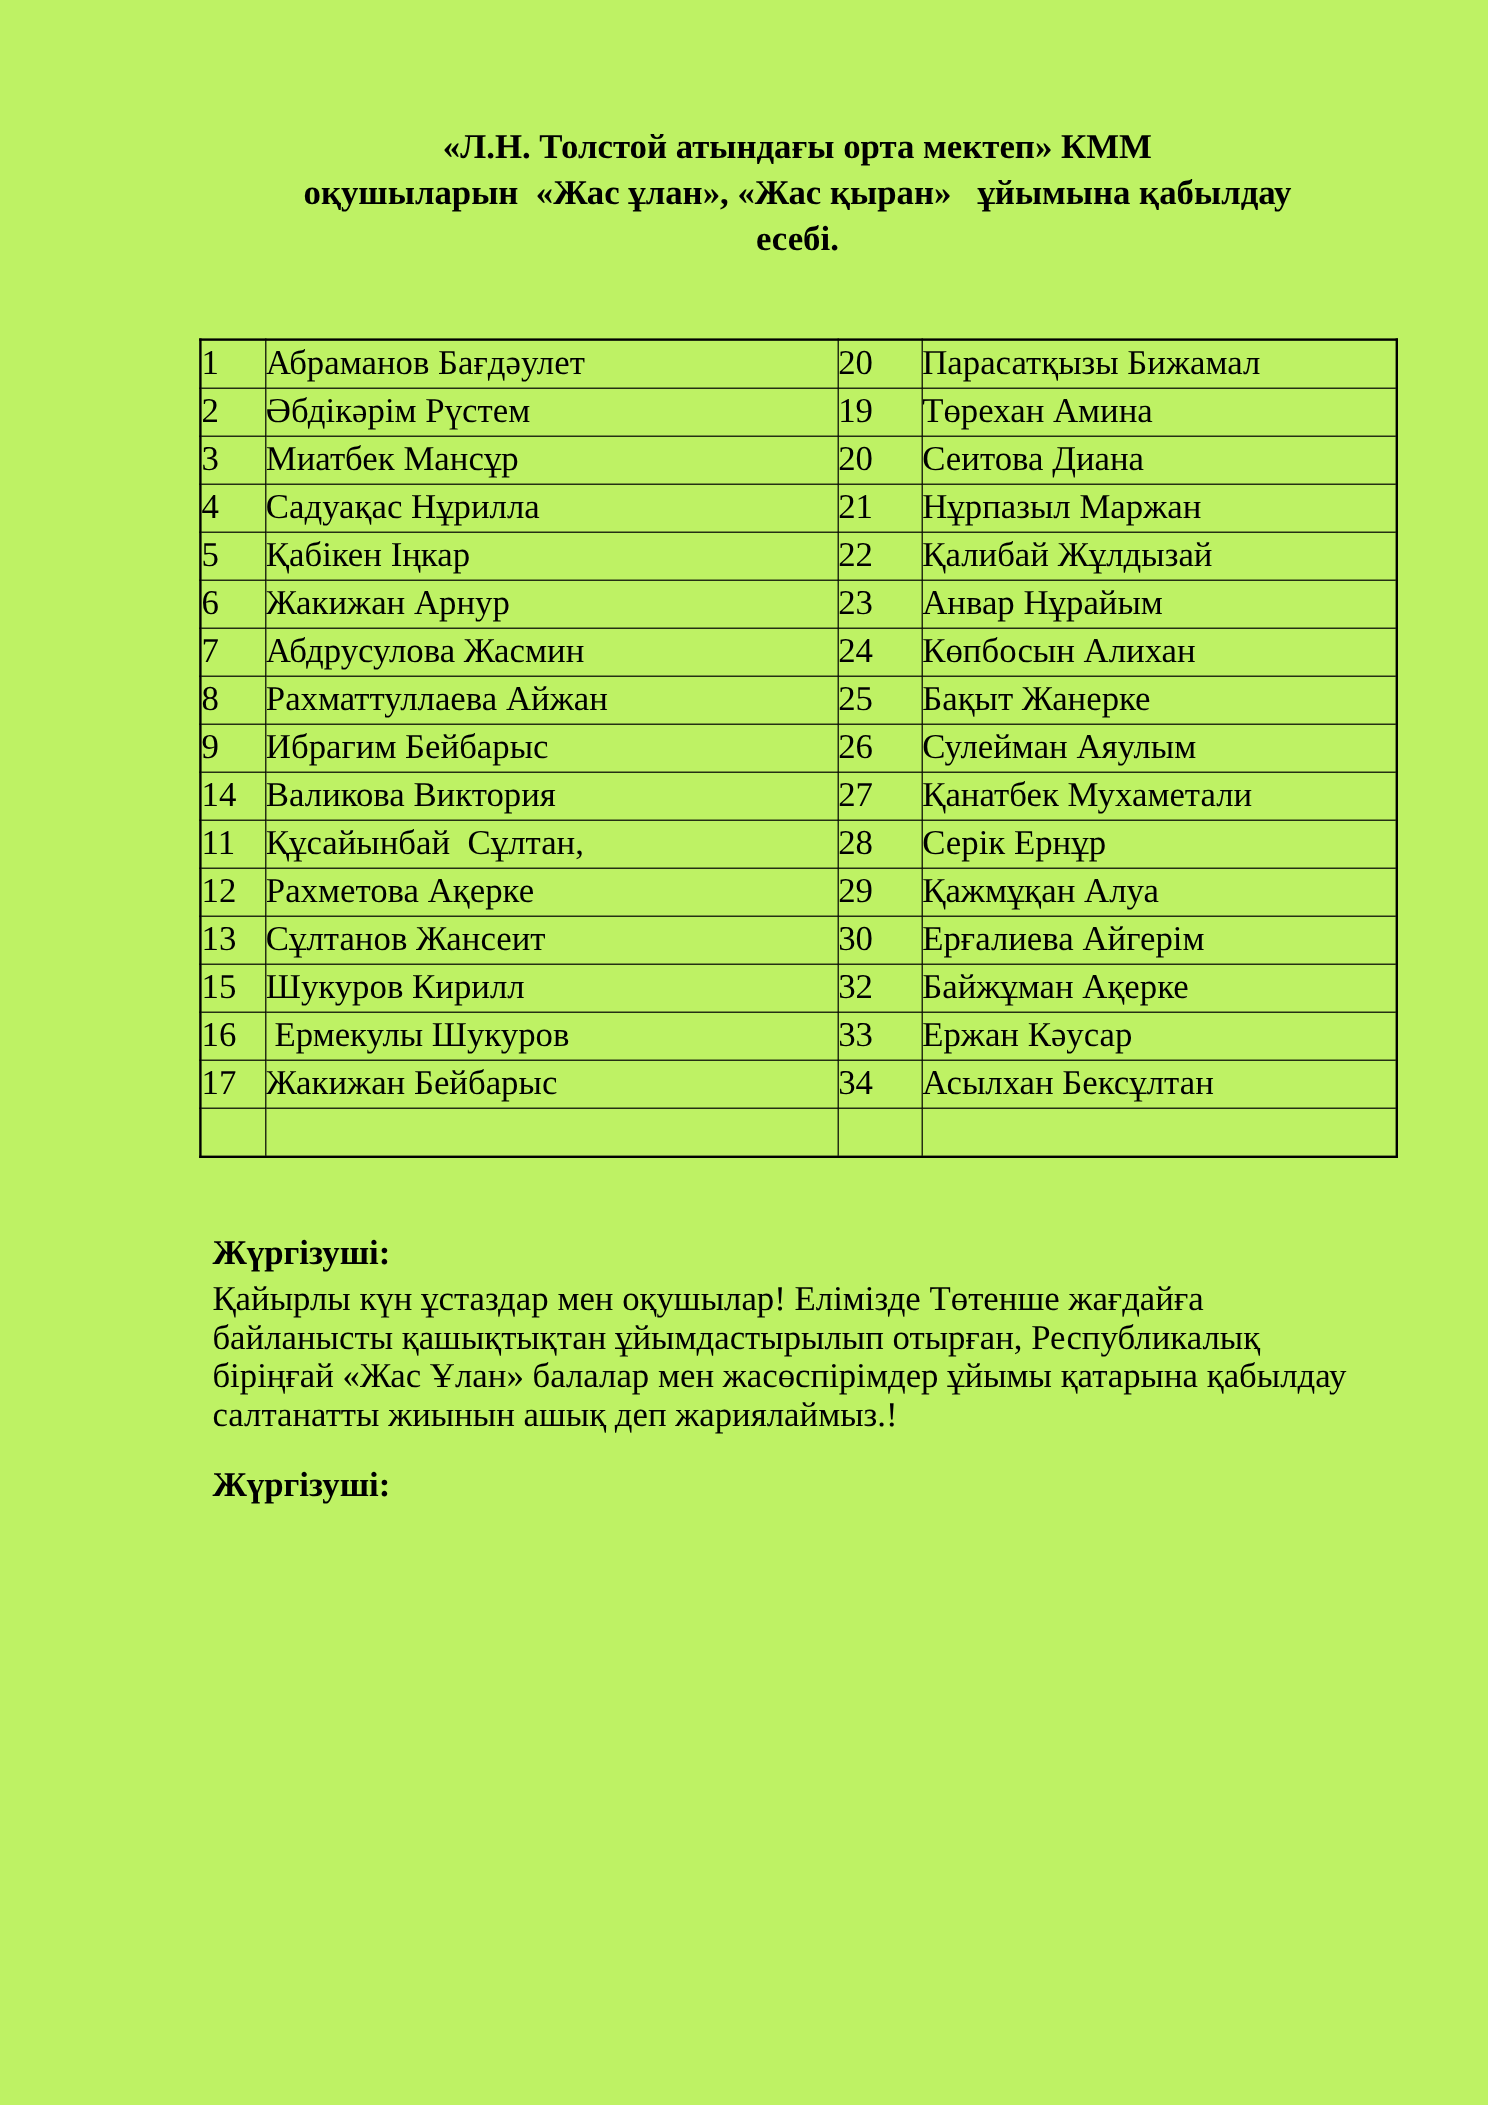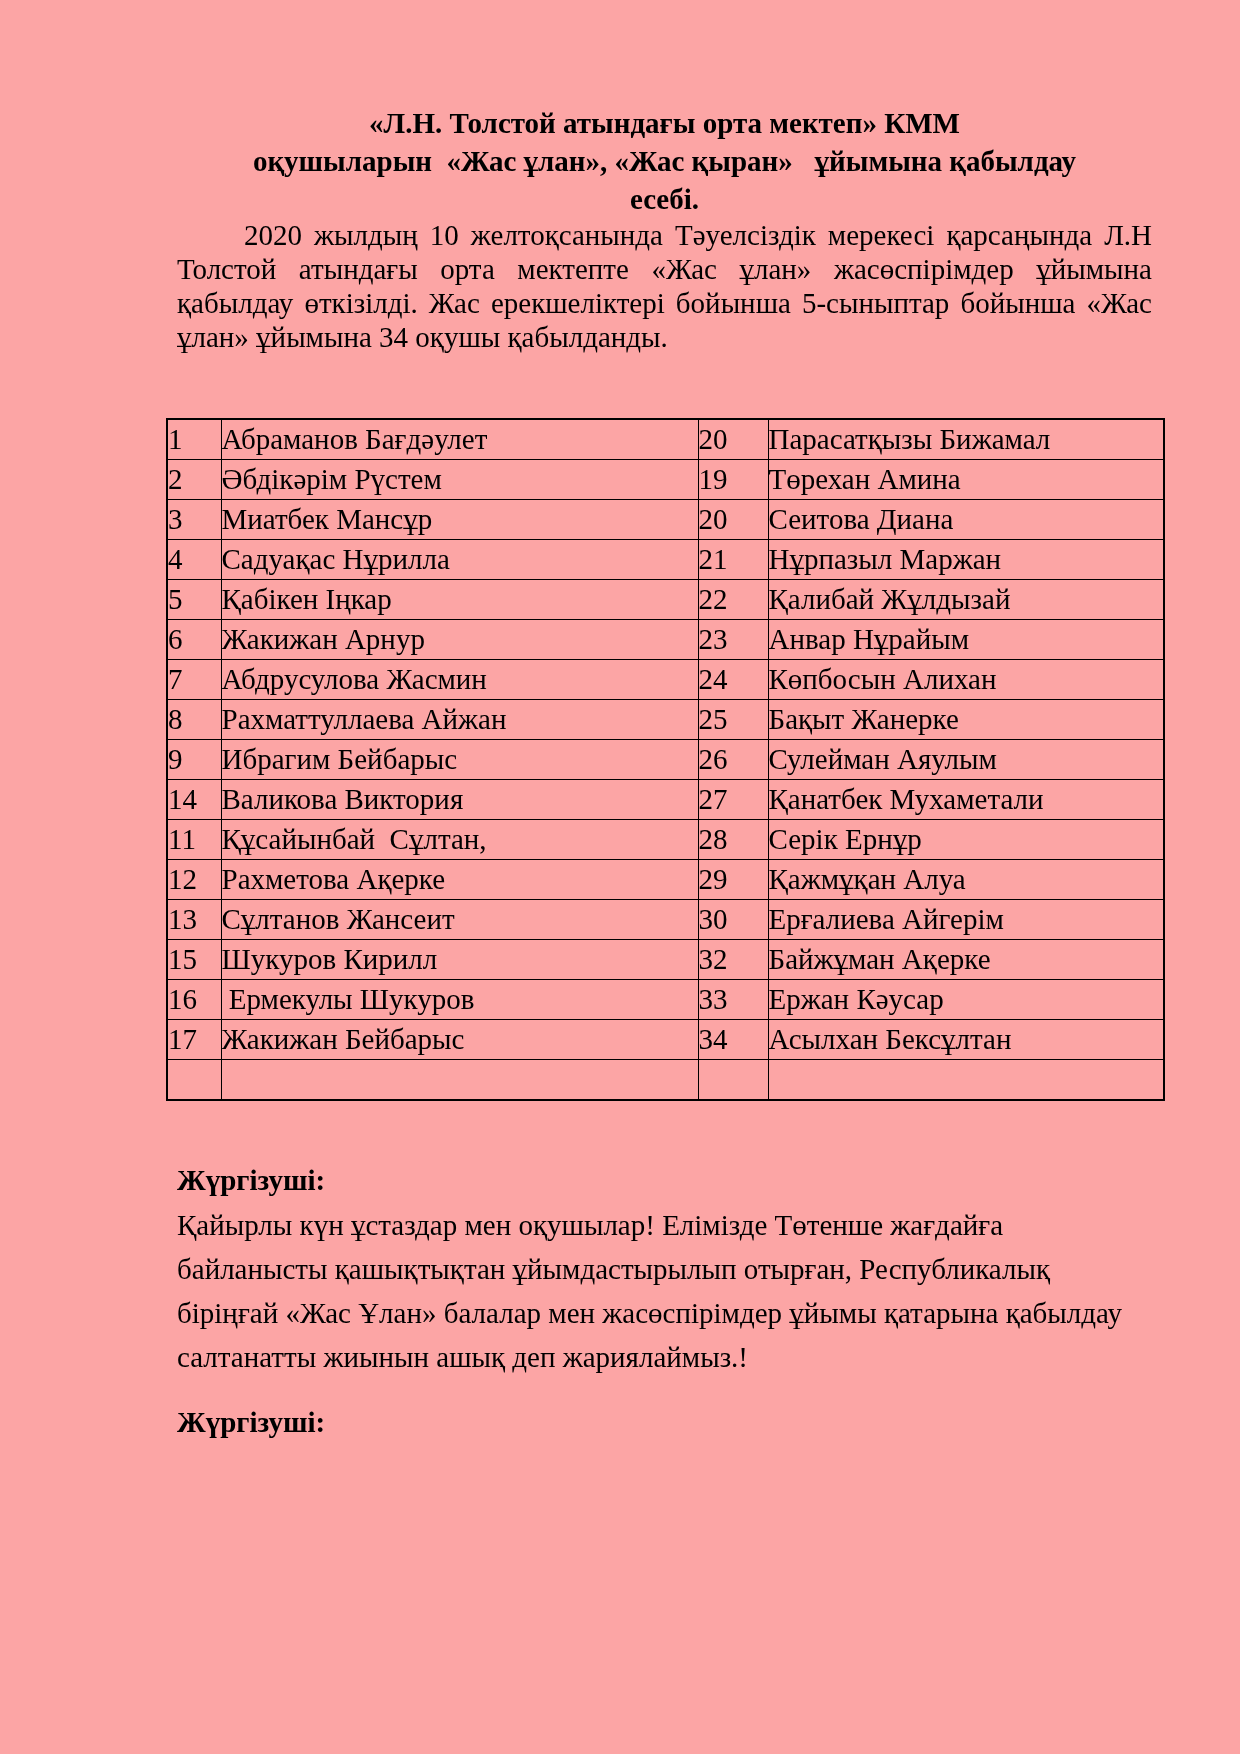--- a/index.html
+++ b/index.html
@@ -7,21 +7,21 @@
     width: 1240px; height: 1754px;
     background: #ffffff;
     font-family: "Liberation Serif", "DejaVu Serif", serif;
     color: #000000;
     position: relative;
     overflow: hidden;
   }
   .page {
     position: absolute; left: 0; top: 0;
     width: 1240px; height: 1754px;
-    background: #fca5a5;
+    background: #bef264;
   }
   .content {
     position: absolute;
     left: 177px; top: 104px;
     width: 975px;
   }
   .doc-title {
     font-weight: bold;
     text-align: center;
     font-size: 29px;
@@ -64,38 +64,37 @@
     margin: 0;
     margin-top: 60px;
     font-weight: bold;
     font-size: 29px;
     line-height: 38px;
   }
   .host-text {
     margin: 0;
     margin-top: 4px;
     font-size: 29px;
-    line-height: 44px;
+    line-height: 32px;
     white-space: pre-line;
   }
   .host-label.second { margin-top: 24px; }
 </style>
 </head>
 <body>
 
 <div class="page">
   <div class="content">
 
     <div class="doc-title">
       <div>«Л.Н. Толстой атындағы орта мектеп» КММ</div>
       <div>оқушыларын  «Жас ұлан», «Жас қыран»   ұйымына қабылдау</div>
       <div>есебі.</div>
     </div>
 
-    <p class="intro">2020 жылдың 10 желтоқсанында Тәуелсіздік мерекесі қарсаңында Л.Н Толстой атындағы орта мектепте «Жас ұлан» жасөспірімдер ұйымына қабылдау өткізілді. Жас ерекшеліктері бойынша 5-сыныптар бойынша «Жас ұлан» ұйымына 34 оқушы қабылданды.</p>
 
     <table class="students">
       <colgroup>
         <col style="width:54px">
         <col style="width:477px">
         <col style="width:70px">
         <col style="width:396px">
       </colgroup>
       <tbody>
 

